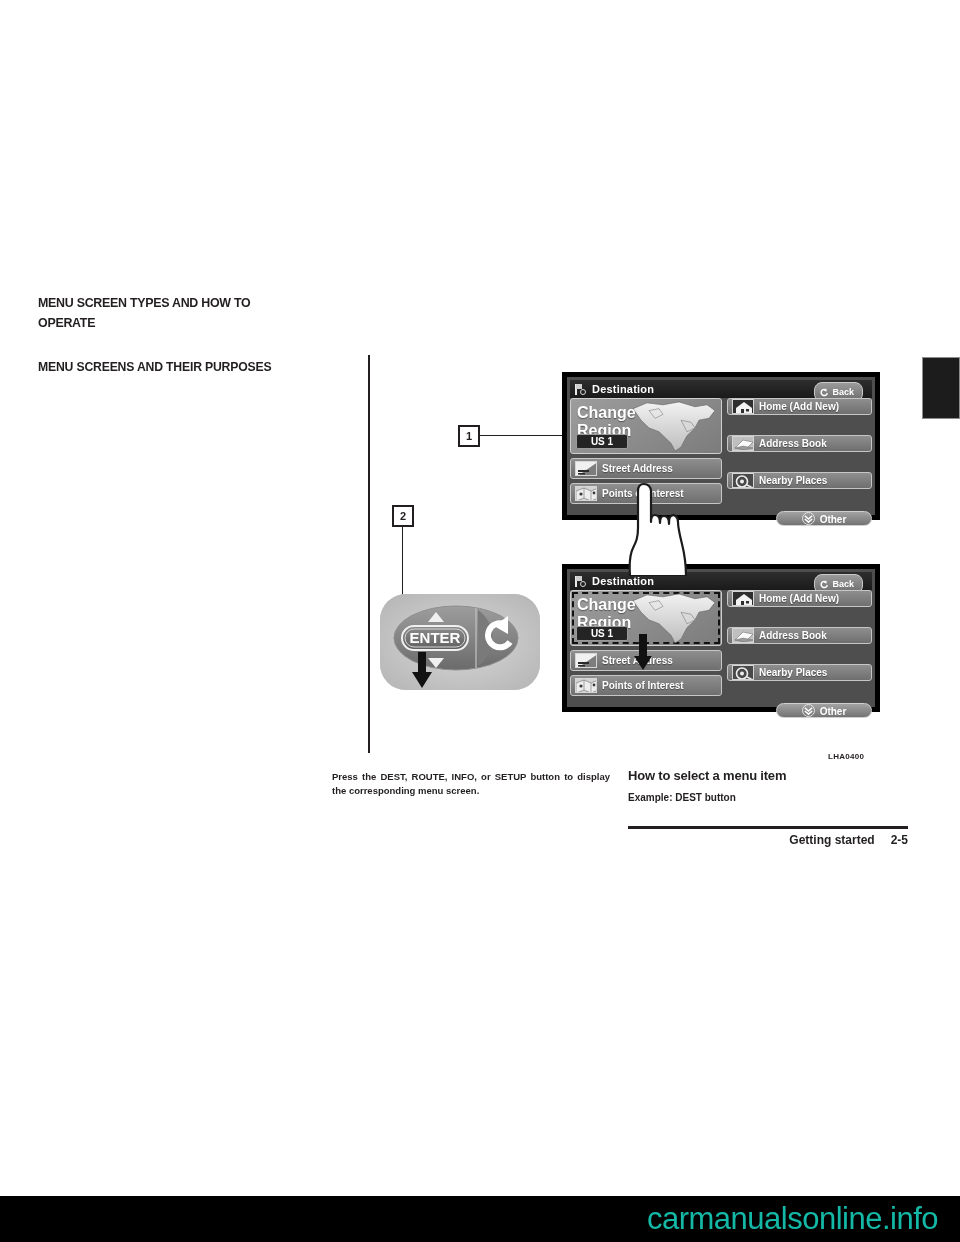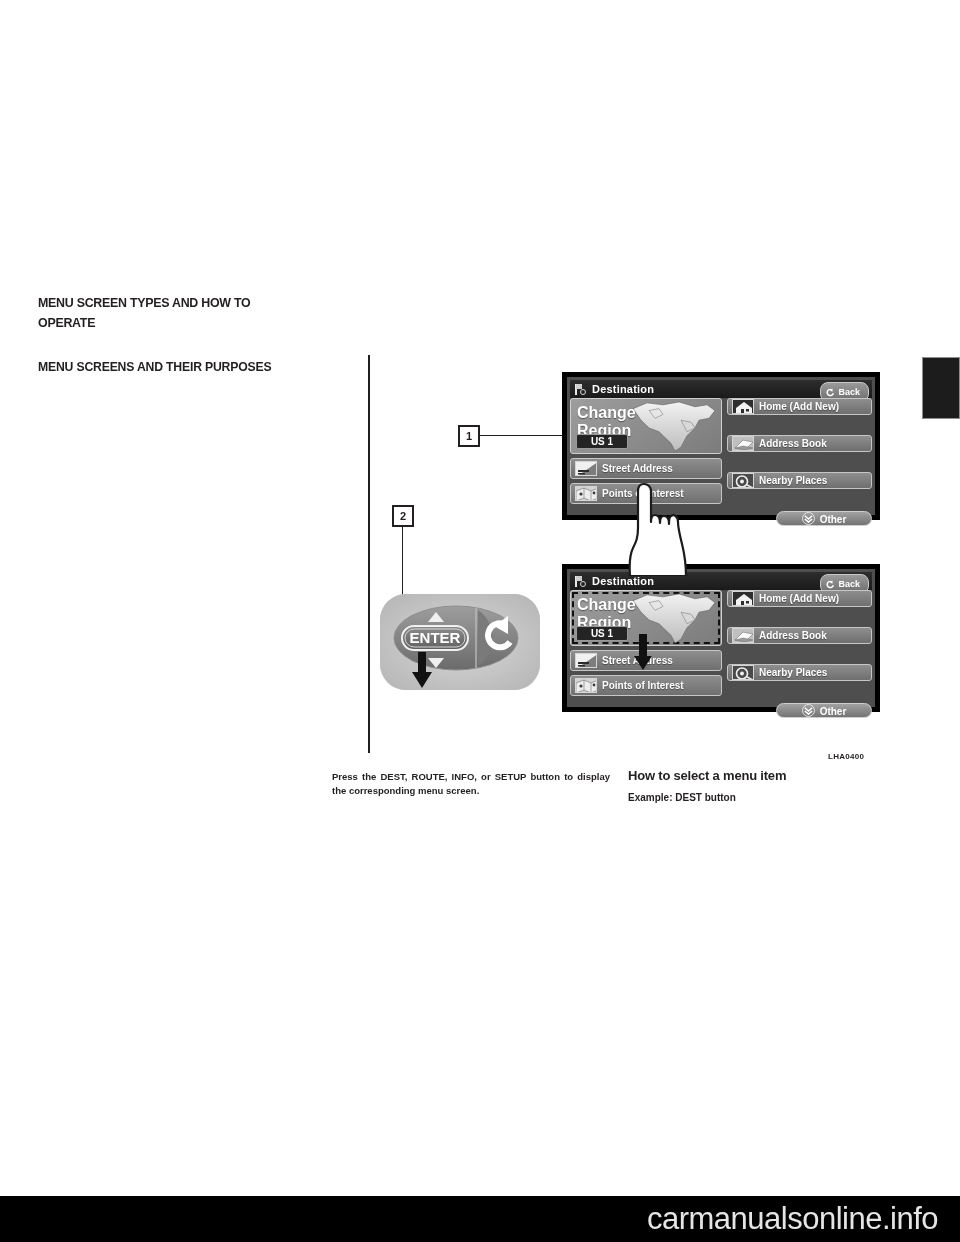--- a/index.html
+++ b/index.html
@@ -147,21 +147,21 @@
     box-sizing: border-box;
   }
   .nav-title-text {
     color: #ffffff;
     font-size: 11px;
     font-weight: bold;
     letter-spacing: 0.2px;
   }
   .back-btn {
     position: absolute;
-    right: 3px; top: 2px;
+    right: 9px; top: 2px;
     height: 20px;
     padding: 0 8px 0 5px;
     border-radius: 8px;
     background: linear-gradient(#9a9a9a, #6d6d6d);
     border: 1px solid #c9c9c9;
     display: flex;
     align-items: center;
     gap: 3px;
     box-sizing: border-box;
   }
@@ -377,21 +377,21 @@
     width: 960px;
     height: 46px;
     background: #000000;
     display: flex;
     align-items: center;
     justify-content: flex-end;
     padding-right: 22px;
     box-sizing: border-box;
   }
   .watermark-text {
-    color: #e5e5e5;
+    color: #14b8a6;
     font-size: 31px;
     letter-spacing: -0.5px;
   }
 </style>
 </head>
 <body>
 
 <div class="page">
 
   <div class="chapter-tab"></div>
@@ -678,18 +678,22 @@
 
   <div class="body-col-left">
     <p class="body-par">Press the DEST, ROUTE, INFO, or SETUP button to display the corresponding menu screen.</p>
   </div>
 
   <div class="body-col-right">
     <h3 class="h3-right">How to select a menu item</h3>
     <h4 class="h4-right">Example: DEST button</h4>
   </div>
 
+  <div class="footer">
+    <span>Getting started</span>
+    <span>2-5</span>
+  </div>
 
   <div class="watermark">
     <span class="watermark-text">carmanualsonline.info</span>
   </div>
 
 </div>
 
 </body></html>

